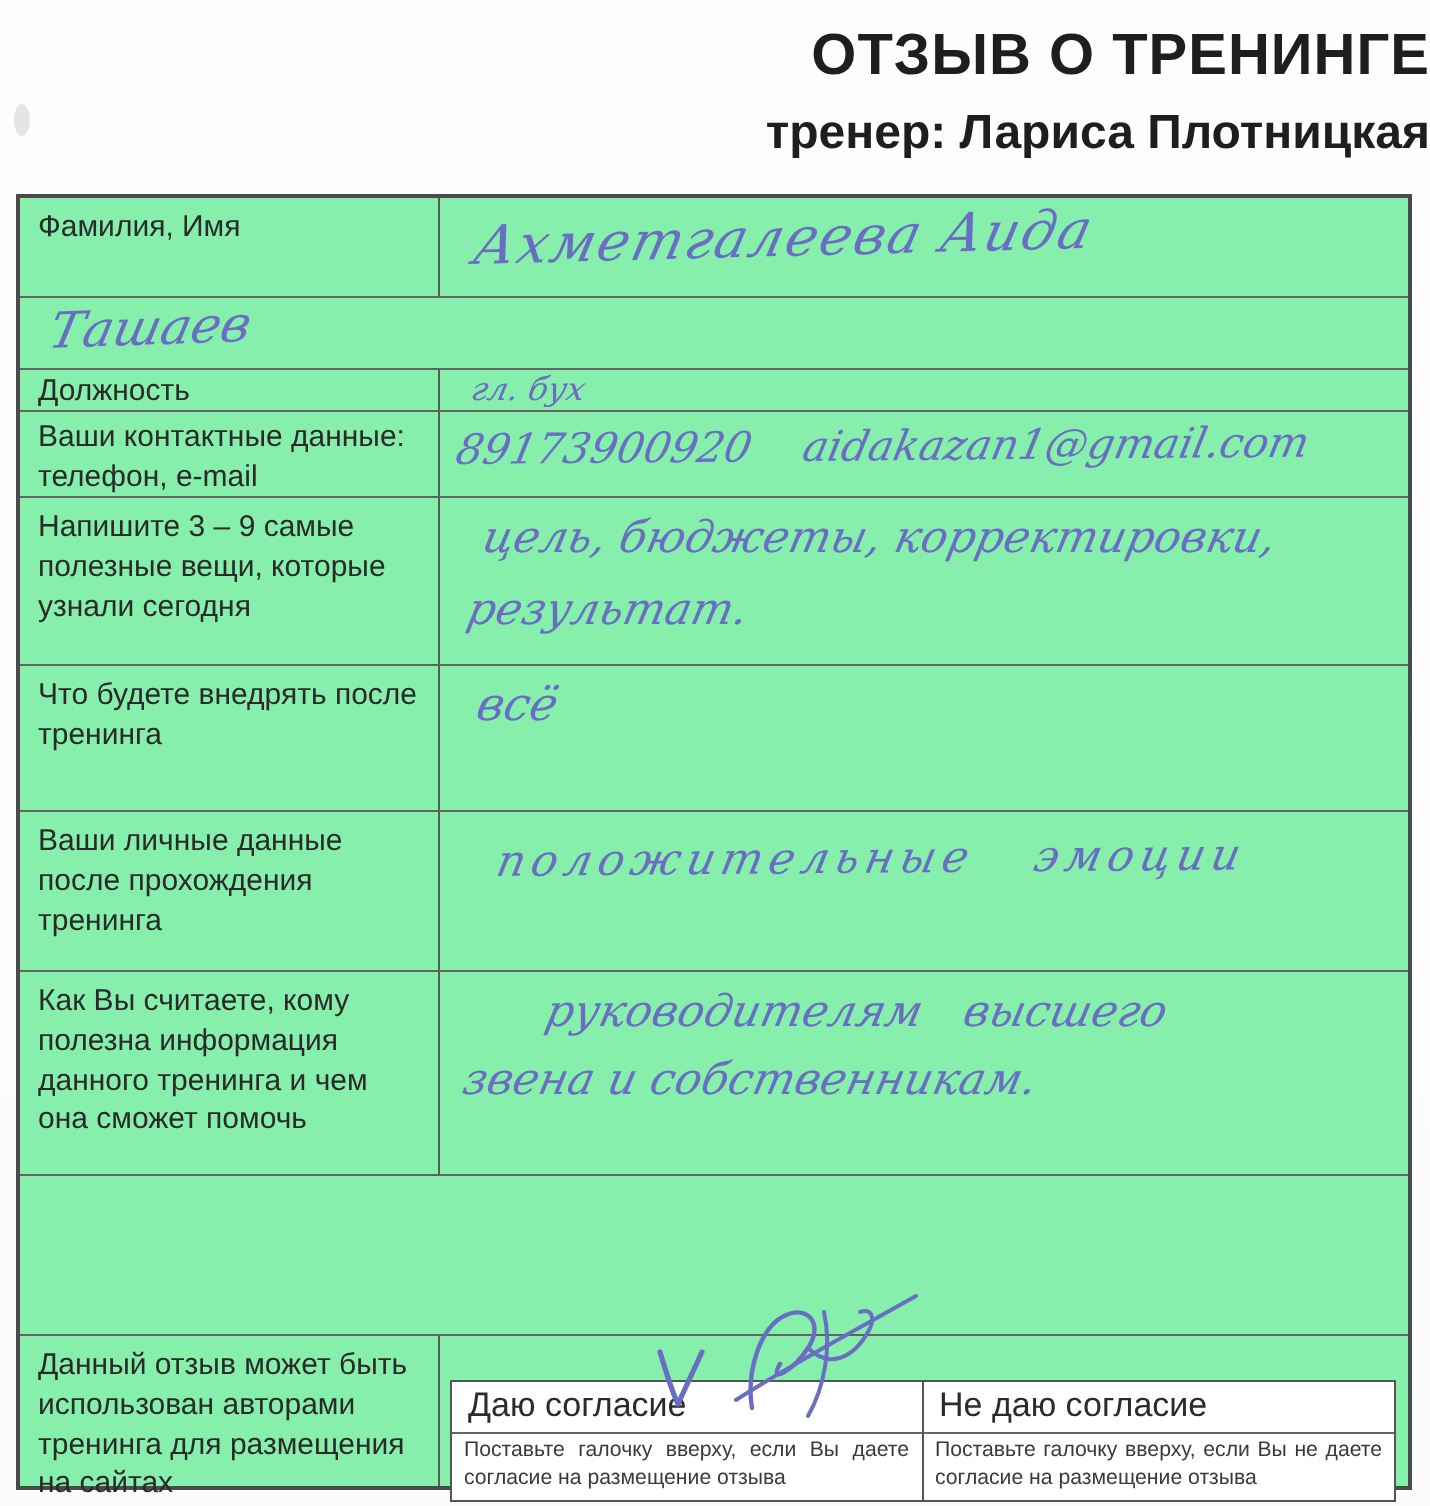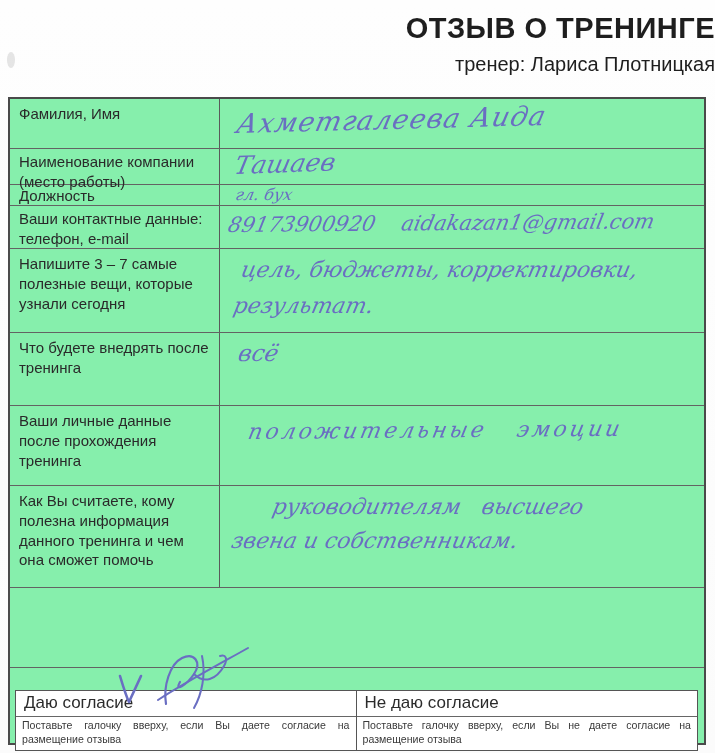--- a/index.html
+++ b/index.html
@@ -15,21 +15,21 @@
   .smudge{position:absolute;left:7px;top:52px;width:8px;height:16px;
     background:#cfcfcf;border-radius:50%;opacity:.55;}
   
   .doc-header{text-align:right;padding-top:8px;}
   .doc-title{
     margin:4px 0 8px 0;
     font-size:29px;font-weight:bold;letter-spacing:.5px;color:#1e1e1e;
   }
   .doc-subtitle{
     margin:0 0 12px 0;
-    font-size:20px;font-weight:normal;color:#1e1e1e;
+    font-size:24px;font-weight:bold;color:#1e1e1e;
   }
   
   .form-table{
     position:absolute;left:8px;top:97px;width:698px;
     border:2px solid #4a4a4a;
     box-sizing:border-box;
     background:#86efac;
   }
   .row{display:flex;box-sizing:border-box;}
   .row + .row{border-top:1.5px solid #636363;}
@@ -98,42 +98,41 @@
   <div class="form-table">
 
     <div class="row" style="height:49px">
       <div class="cell label">Фамилия, Имя</div>
       <div class="cell content">
         <span class="hw hw-name">Ахметгалеева Аида</span>
       </div>
     </div>
 
     <div class="row" style="height:36px">
-      <div class="cell label" style="padding-top:3px">Наименование компании (место работы)</div>
       <div class="cell content">
         <span class="hw hw-company">Ташаев</span>
       </div>
     </div>
 
     <div class="row" style="height:21px">
       <div class="cell label" style="padding-top:1px">Должность</div>
       <div class="cell content">
         <span class="hw hw-post">гл. бух</span>
       </div>
     </div>
 
     <div class="row" style="height:43px">
       <div class="cell label" style="padding-top:3px">Ваши контактные данные: телефон, e-mail</div>
       <div class="cell content">
         <span class="hw hw-contact"><span>89173900920</span><span class="gap"></span><span>aidakazan1@gmail.com</span></span>
       </div>
     </div>
 
     <div class="row" style="height:84px">
-      <div class="cell label">Напишите 3 – 7 самые полезные вещи, которые узнали сегодня</div>
+      <div class="cell label">Напишите 3 – 9 самые полезные вещи, которые узнали сегодня</div>
       <div class="cell content">
         <span class="hw hw-things hw-lines">
           <span>цель, бюджеты, корректировки,</span>
           <span>результат.</span>
         </span>
       </div>
     </div>
 
     <div class="row" style="height:73px">
       <div class="cell label">Что будете внедрять после тренинга</div>
@@ -157,20 +156,21 @@
           <span class="l2">звена и собственникам.</span>
         </span>
       </div>
     </div>
 
     <div class="row" style="height:80px">
       <div class="cell content"></div>
     </div>
 
     <div class="row" style="height:76px">
+      <div class="cell label">Данный отзыв может быть использован авторами тренинга для размещения на сайтах</div>
       <div class="cell content">
 
         <div class="consent-table">
           <div class="consent-col agree">
             <div class="consent-head">Даю согласие</div>
             <div class="consent-note">Поставьте галочку вверху, если Вы даете согласие на размещение отзыва</div>
           </div>
           <div class="consent-col disagree">
             <div class="consent-head">Не даю согласие</div>
             <div class="consent-note">Поставьте галочку вверху, если Вы не даете согласие на размещение отзыва</div>

